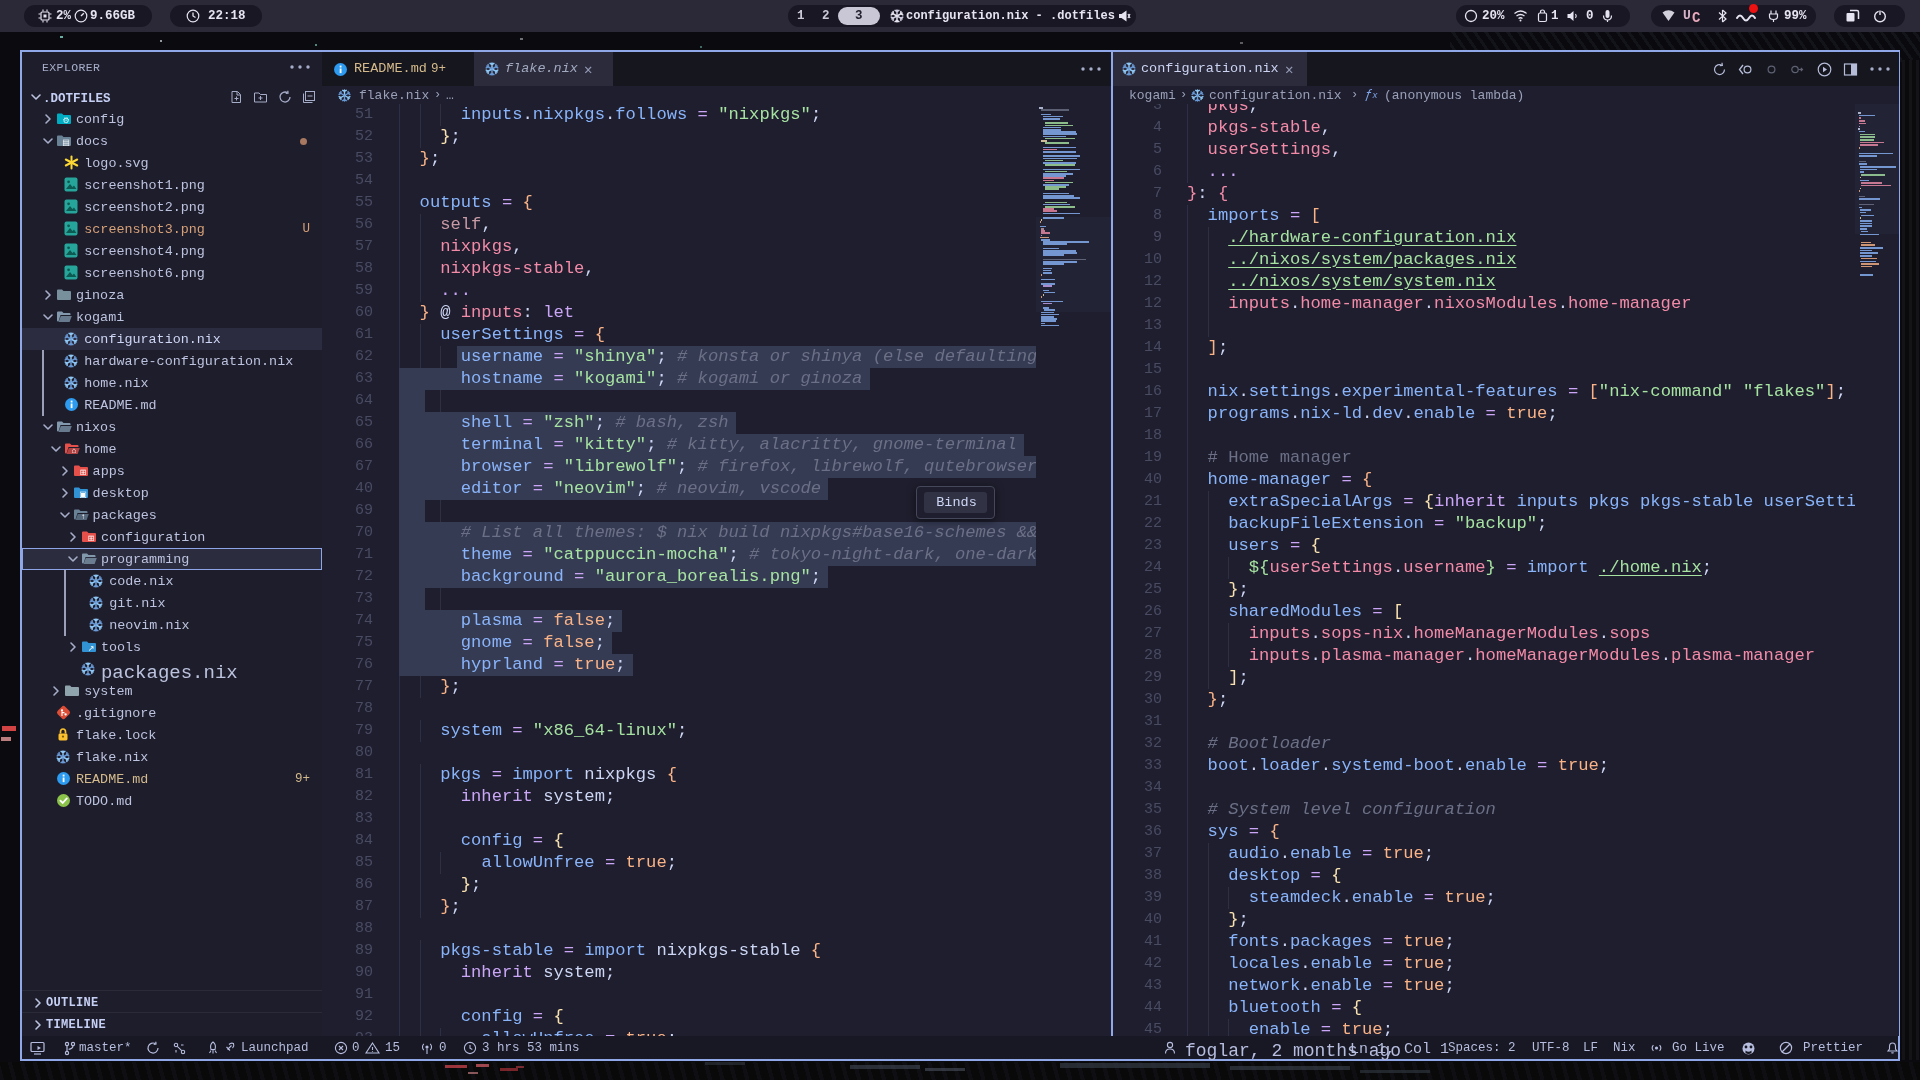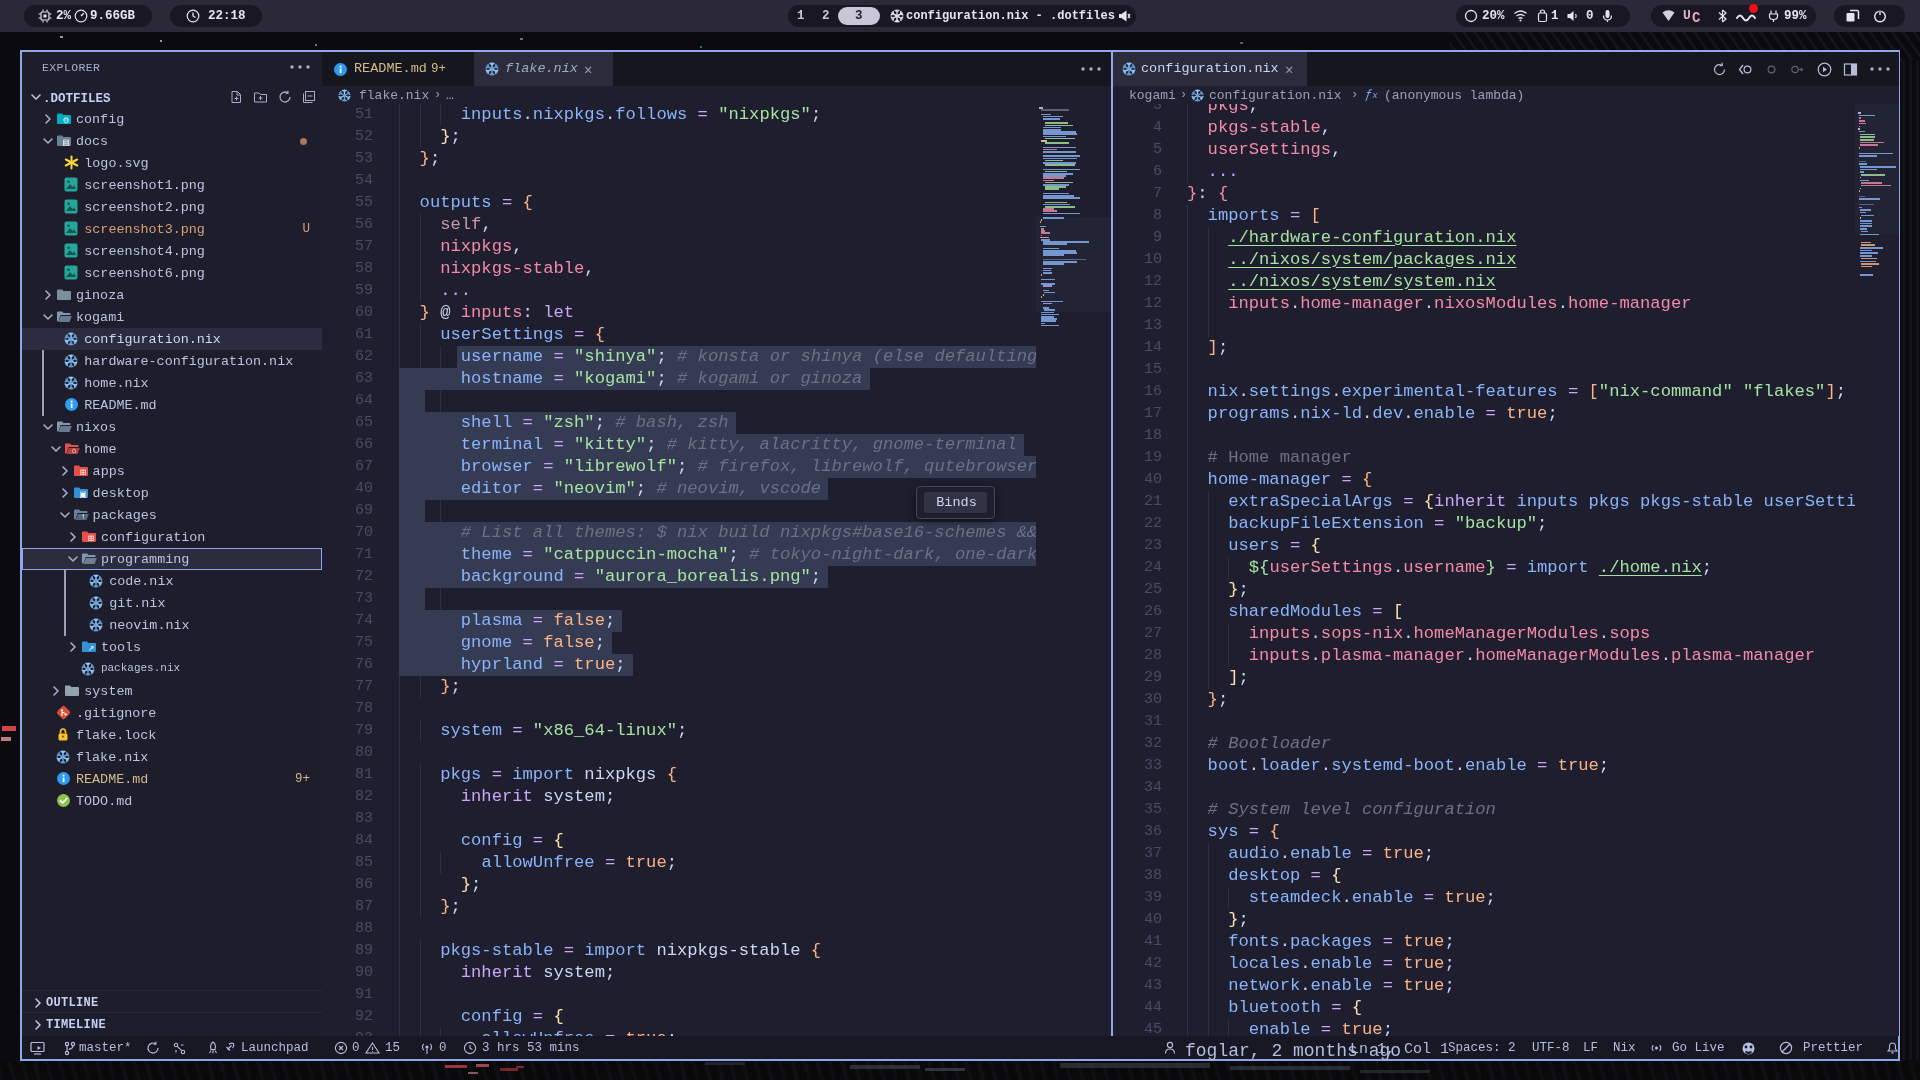--- a/index.html
+++ b/index.html
@@ -443,21 +443,21 @@
         <g transform="rotate(180 8 8)">
           <path d="M8 8 L8 1.2 M8 3 L5.8 1.6 M8 3 L10.2 1.6" stroke="#699ad7" stroke-width="1.7" fill="none" stroke-linecap="round"></path>
         </g>
         <g transform="rotate(240 8 8)">
           <path d="M8 8 L8 1.2 M8 3 L5.8 1.6 M8 3 L10.2 1.6" stroke="#8ec8f7" stroke-width="1.7" fill="none" stroke-linecap="round"></path>
         </g>
         <g transform="rotate(300 8 8)">
           <path d="M8 8 L8 1.2 M8 3 L5.8 1.6 M8 3 L10.2 1.6" stroke="#699ad7" stroke-width="1.7" fill="none" stroke-linecap="round"></path>
         </g>
       </svg>
-      <div style="position:absolute;left:78.9px;top:609.5px;font-size:11px;color:#bcc3de;white-space:pre">packages.nix</div>
+      <div style="position:absolute;left:78.9px;top:609.5px;font-size:19px;color:#bcc3de;white-space:pre">packages.nix</div>
       <svg style="position:absolute;left:26.299999999999997px;top:631px" width="16" height="16" viewBox="0 0 16 16">
         <path d="M6 4 L10 8 L6 12" stroke="#a6adc8" stroke-width="1.6" fill="none" stroke-linecap="round" stroke-linejoin="round"></path>
       </svg>
       <svg style="position:absolute;left:42.3px;top:631px" width="16" height="16" viewBox="0 0 16 16">
         <path d="M1 3.5 Q1 2.5 2 2.5 L6 2.5 L7.5 4 L14 4 Q15 4 15 5 L15 12 Q15 13 14 13 L2 13 Q1 13 1 12 Z" fill="#90a4ae"></path>
       </svg>
       <div style="position:absolute;left:62.3px;top:631.5px;font-size:13.4px;color:#bcc3de;white-space:pre">system</div>
       <svg style="position:absolute;left:34.0px;top:653px" width="15" height="15" viewBox="0 0 15 15">
         <rect x="2.2" y="2.2" width="10.6" height="10.6" rx="2.4" transform="rotate(45 7.5 7.5)" fill="#dd4c35"></rect>
         <circle cx="6" cy="5.4" r="1.15" fill="#fff"></circle>

